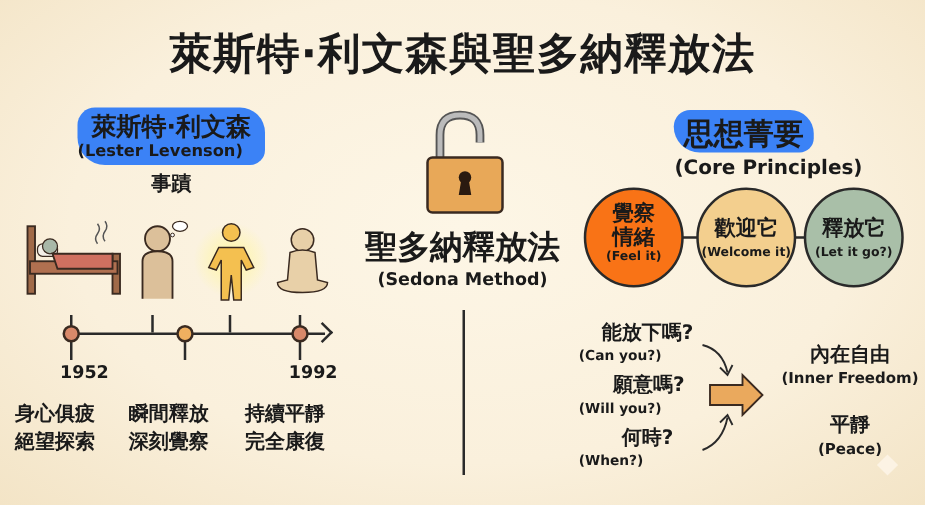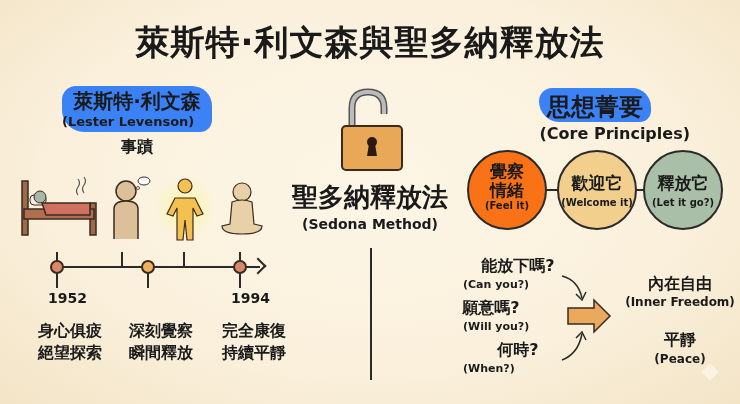--- a/index.html
+++ b/index.html
@@ -21,21 +21,21 @@
   .left-head { left:62px; top:86px; width:150px; height:46px; }
   .left-head .zh { position:absolute; left:0; top:2px; width:150px; text-align:center; font-size:20px; font-weight:bold; }
   .left-head .en { position:absolute; left:0; top:28px; width:150px; font-size:13px; font-weight:bold; }
   .deeds { left:62px; top:137px; width:150px; text-align:center; font-size:16px; font-weight:bold; }
 
   .tl-line { left:55px; top:266px; width:205px; height:2px; background:#2a2a2a; }
   .tl-arrow { left:252px; top:260px; width:12px; height:12px; border-top:2px solid #2a2a2a; border-right:2px solid #2a2a2a; transform:rotate(45deg); }
   .tl-dot { width:14px; height:14px; border-radius:50%; border:2px solid #3a2a20; }
   .tick { width:2px; background:#2a2a2a; }
   .year { font-size:14px; font-weight:bold; text-align:right; width:60px; }
-  .desc { font-size:16px; font-weight:bold; text-align:right; width:90px; line-height:22px; }
+  .desc { font-size:16px; font-weight:bold; text-align:left; width:90px; line-height:22px; }
 
   .center-zh { left:280px; top:180px; width:180px; text-align:center; font-size:26px; font-weight:bold; }
   .center-en { left:280px; top:216px; width:180px; text-align:center; font-size:14px; font-weight:bold; }
   .divider { left:370px; top:248px; width:2px; height:132px; background:#2a2a2a; }
 
   .right-head { left:539px; top:88px; width:112px; height:34px; }
   .right-head .zh { position:absolute; left:0; top:3px; width:112px; text-align:center; font-size:24px; font-weight:bold; }
   .principles-en { left:500px; top:124px; width:190px; text-align:right; font-size:16px; font-weight:bold; }
 
   .circle { width:80px; height:80px; border-radius:50%; border:2px solid #2a2a2a; text-align:center; }
@@ -98,33 +98,33 @@
 <div class="abs tick" style="left:56px;top:252px;height:36px;"></div>
 <div class="abs tick" style="left:121px;top:252px;height:14px;"></div>
 <div class="abs tick" style="left:147px;top:266px;height:22px;"></div>
 <div class="abs tick" style="left:183px;top:252px;height:14px;"></div>
 <div class="abs tick" style="left:239px;top:252px;height:36px;"></div>
 <div class="abs tl-dot" style="left:50px;top:260px;background:#d9896a;"></div>
 <div class="abs tl-dot" style="left:141px;top:260px;background:#f0b060;"></div>
 <div class="abs tl-dot" style="left:233px;top:260px;background:#d9896a;"></div>
 
 <div class="abs year" style="left:27px;top:290px;">1952</div>
-<div class="abs year" style="left:210px;top:290px;">1994</div>
+<div class="abs year" style="left:210px;top:290px;">1992</div>
 
 <div class="abs desc" style="left:12px;top:320px;">
   <div>身心俱疲</div>
   <div>絕望探索</div>
 </div>
 <div class="abs desc" style="left:103px;top:320px;">
+  <div>瞬間釋放</div>
   <div>深刻覺察</div>
-  <div>瞬間釋放</div>
 </div>
 <div class="abs desc" style="left:196px;top:320px;">
+  <div>持續平靜</div>
   <div>完全康復</div>
-  <div>持續平靜</div>
 </div>
 
 <svg class="abs" style="left:340px;top:88px;" width="64" height="84" viewBox="0 0 64 84">
   <path d="M12 40 L12 20 Q12 4 28 4 Q44 4 44 20 L44 26" fill="none" stroke="#555" stroke-width="7"></path>
   <path d="M12 40 L12 20 Q12 4 28 4 Q44 4 44 20 L44 26" fill="none" stroke="#bbb" stroke-width="4"></path>
   <rect x="2" y="38" width="60" height="44" rx="4" fill="#e8a858" stroke="#3a2a20" stroke-width="2"></rect>
   <circle cx="32" cy="54" r="5" fill="#2a1a10"></circle>
   <path d="M29 56 L27 68 L37 68 L35 56 Z" fill="#2a1a10"></path>
 </svg>
 <div class="abs center-zh">聖多納釋放法</div>
@@ -148,21 +148,21 @@
   <div class="zh">歡迎它</div>
   <div class="en" style="margin-top:4px;">(Welcome it)</div>
 </div>
 <div class="abs circle" style="left:643px;top:150px;background:#a9bfa8;padding-top:22px;">
   <div class="zh">釋放它</div>
   <div class="en" style="margin-top:4px;">(Let it go?)</div>
 </div>
 
 <div class="abs q-zh" style="left:463px;top:256px;">能放下嗎?</div>
 <div class="abs q-en" style="left:463px;top:278px;">(Can you?)</div>
-<div class="abs q-zh" style="left:436px;top:298px;">願意嗎?</div>
+<div class="abs q-zh" style="left:464px;top:298px;">願意嗎?</div>
 <div class="abs q-en" style="left:463px;top:320px;">(Will you?)</div>
 <div class="abs q-zh" style="left:463px;top:340px;">何時?</div>
 <div class="abs q-en" style="left:463px;top:362px;">(When?)</div>
 
 <svg class="abs" style="left:560px;top:270px;" width="60" height="100" viewBox="0 0 60 100">
   <path d="M2 6 Q18 10 22 28" fill="none" stroke="#2a2a2a" stroke-width="1.5"></path>
   <path d="M16 24 L22 30 L26 22" fill="none" stroke="#2a2a2a" stroke-width="1.5"></path>
   <path d="M2 90 Q18 84 22 64" fill="none" stroke="#2a2a2a" stroke-width="1.5"></path>
   <path d="M16 68 L22 62 L26 70" fill="none" stroke="#2a2a2a" stroke-width="1.5"></path>
   <path d="M8 38 L34 38 L34 30 L50 46 L34 62 L34 54 L8 54 Z" fill="#eaa95d" stroke="#3a2a20" stroke-width="1.5"></path>

